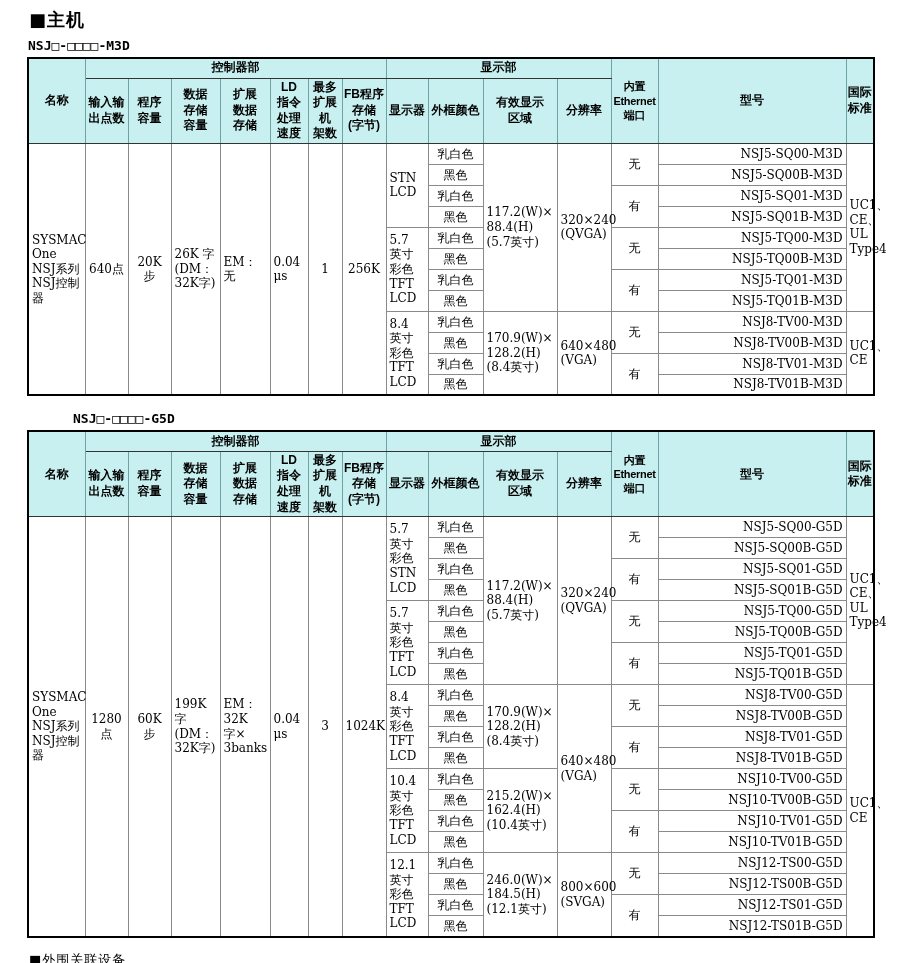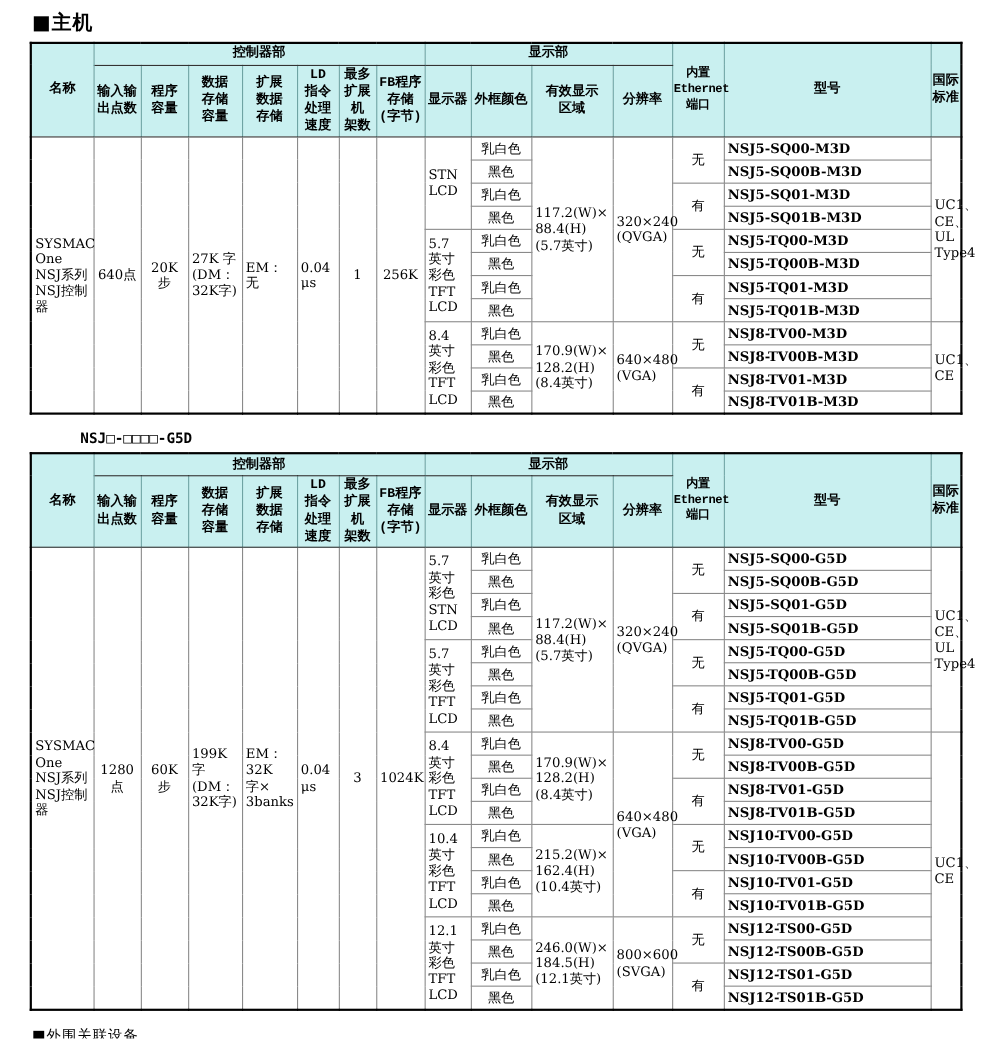--- a/index.html
+++ b/index.html
@@ -4,42 +4,43 @@
 <style>
   html,body{margin:0;padding:0;background:#fff;color:#000;}
   body{width:900px;height:963px;overflow:hidden;font-family:"DejaVu Sans",sans-serif;}
   .wrap{padding:6px 0 0 27px;width:846px;}
   .sec-title{font-size:18px;font-weight:bold;margin:2px 0 6px 2px;letter-spacing:1px;}
   .cap{font-size:13px;font-weight:bold;margin:0 0 4px 1px;font-family:"DejaVu Sans Mono","Liberation Mono",monospace;}
   .cap2{margin-top:15px;margin-left:46px;}
   table.spec{border-collapse:collapse;table-layout:fixed;width:846px;border:2px solid #000;}
   table.spec th{background:#c9f0f0;font-weight:bold;text-align:center;font-size:12px;
     border:1px solid #6fa3a3;padding:1px 1px;white-space:pre-line;line-height:1.3;
-    font-family:Liberation Mono, monospace;}
+    font-family:Liberation Sans, sans-serif;}
   table.spec th.eth-h{font-size:11px;letter-spacing:-0.3px;}
   table.spec td{border:1px solid #8a8a8a;font-size:12px;padding:1px 3px;vertical-align:middle;
     white-space:pre-line;line-height:1.22;font-family:"DejaVu Serif","Liberation Serif",serif;}
   tr.hA{height:20px;} tr.hB{height:64px;}
   tbody tr{height:21px;}
   td.c{text-align:center;}
-  td.model{font-family:"DejaVu Sans Mono","Liberation Mono",monospace;font-weight:bold;
-    white-space:nowrap;font-size:12px;padding-left:6px;}
+  td.model{font-family:"DejaVu Sans Mono","Liberation Mono",monospace;font-weight:normal;
+    white-space:nowrap;font-size:12px;padding-left:6px;text-align:right;}
   td.std{font-size:11px;padding:1px 2px;margin-left:40px;}
   td.name{font-size:11.5px;}
   td.gb{border-top:1.5px solid #111;}
   table.spec thead th{border-bottom:1px solid #333;}
   .partial{height:12px;overflow:hidden;font-size:13px;font-weight:normal;margin:13px 0 0 2px;letter-spacing:1px;}
 </style>
 </head>
 <body>
 
 <div class="wrap">
 
   <div class="sec-title">■主机</div>
 
+  <div class="cap">NSJ□-□□□□-M3D</div>
 
   <table class="spec">
     <colgroup>
       <col style="width:57px">
         <col style="width:43px">
         <col style="width:43px">
         <col style="width:49px">
       <col style="width:50px">
         <col style="width:38px">
         <col style="width:34px">
@@ -93,21 +94,21 @@
       </tr>
     </thead>
     <tbody>
       <tr>
         <td rowspan="12" class="name">SYSMAC
 One
 NSJ系列
 NSJ控制器</td>
         <td rowspan="12" class="c">640点</td>
         <td rowspan="12" class="c">20K步</td>
-        <td rowspan="12">27K 字
+        <td rowspan="12">26K 字
 (DM：
 32K字)</td>
         <td rowspan="12">EM：无</td>
         <td rowspan="12">0.04
 μs</td>
         <td rowspan="12" class="c">1</td>
         <td rowspan="12" class="c">256K</td>
         <td rowspan="4">STN
 LCD</td>
         <td class="c">乳白色</td>

